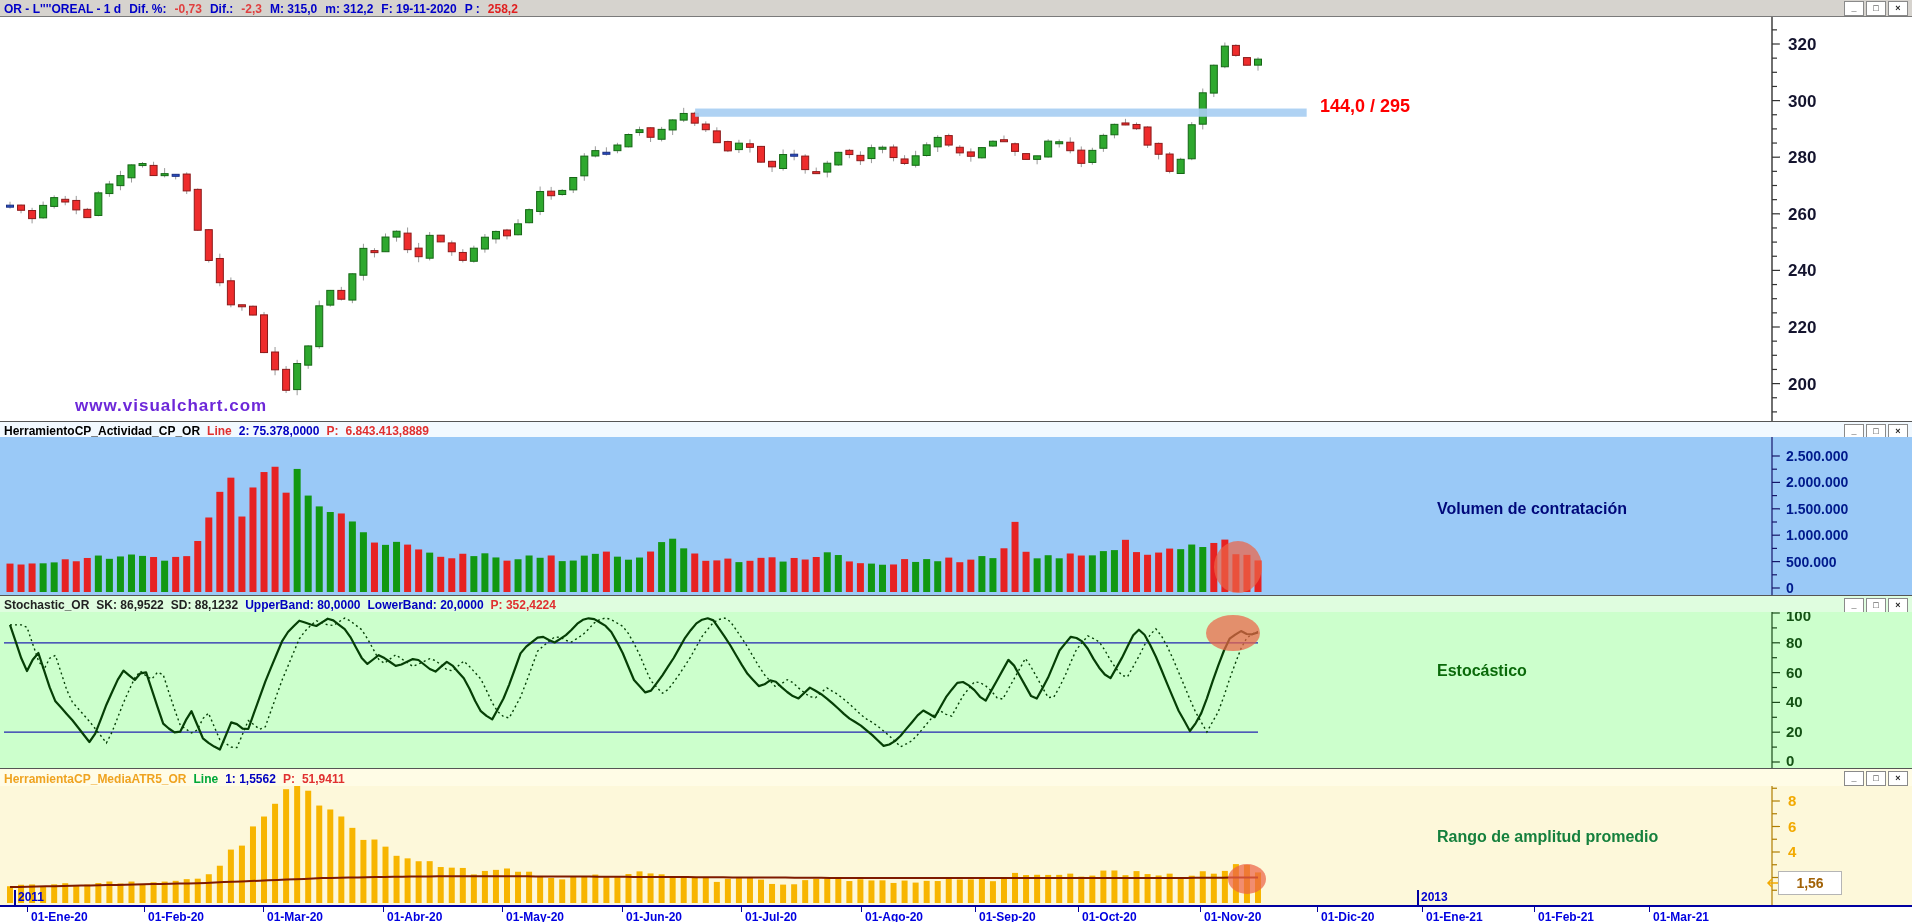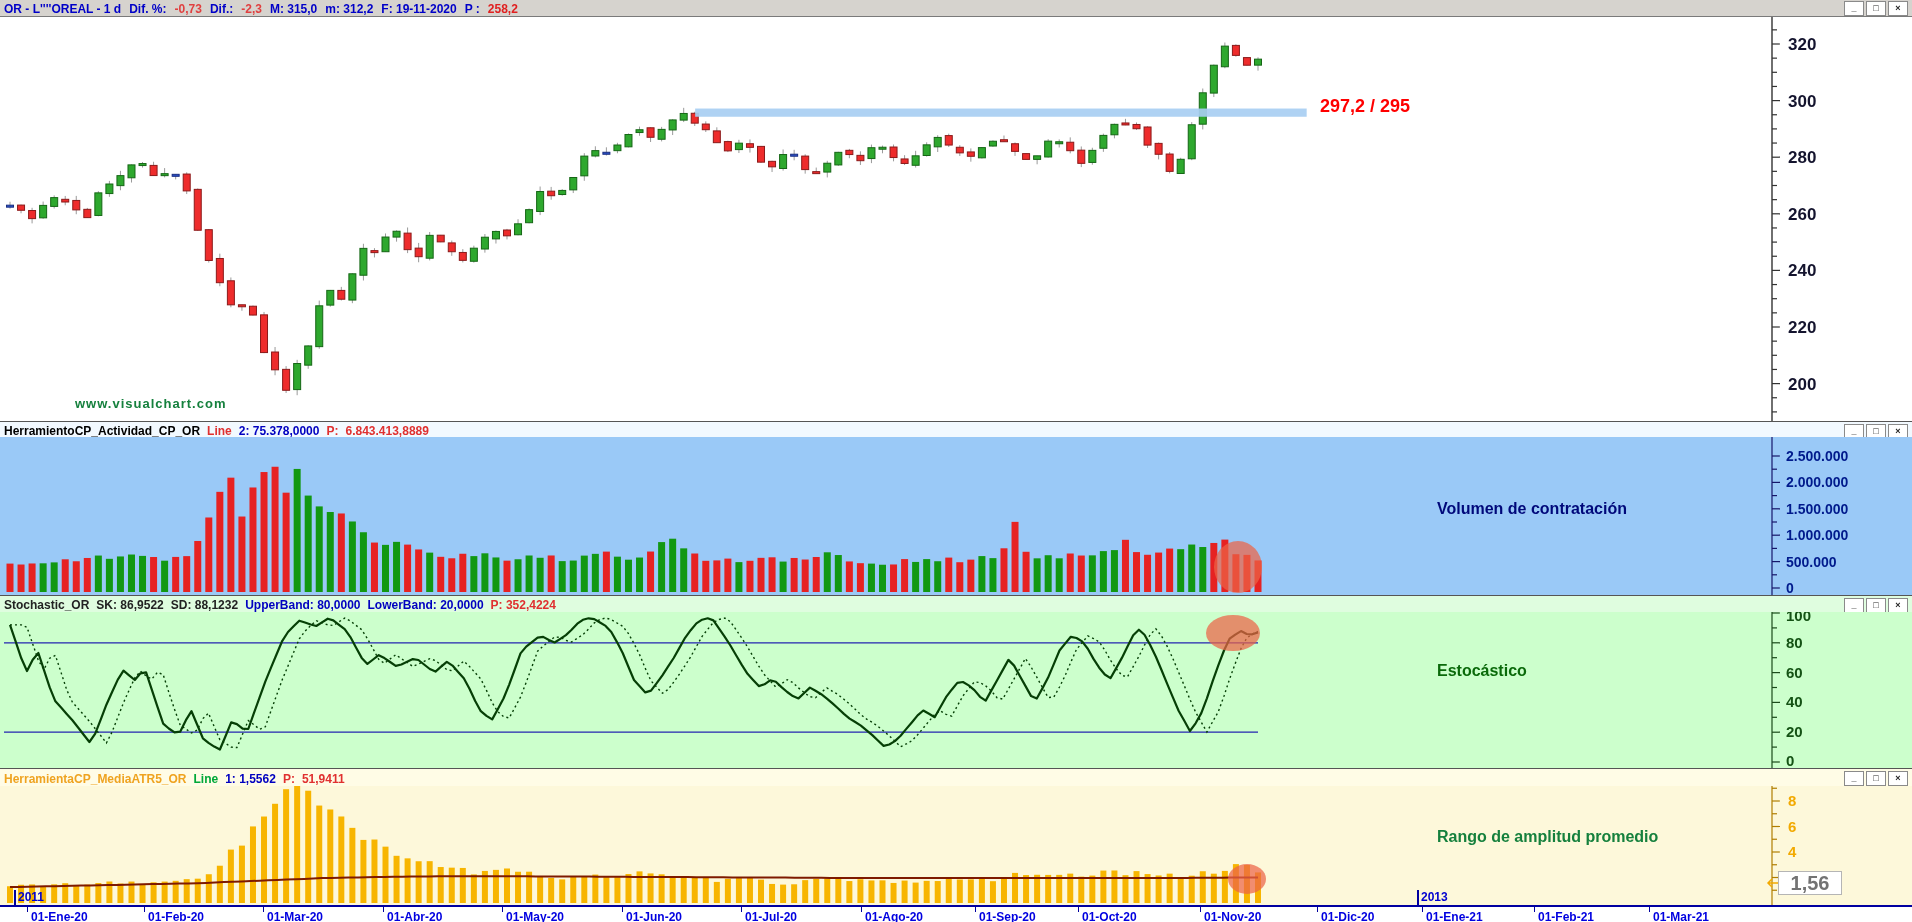--- a/index.html
+++ b/index.html
@@ -24,23 +24,23 @@
   #atr-header{left:0;top:768px;width:1912px;height:18px;background:#FFFCE6;border-top:1px solid #555;
               display:flex;align-items:center;padding-left:4px;box-sizing:border-box;}
   #atr-panel{left:0;top:786px;width:1912px;height:119px;background:#FDF8DA;}
   #timeline{left:0;top:905px;width:1912px;height:17px;background:#fff;border-top:2px solid #0000A0;box-sizing:border-box;}
   .hseg{font-size:12px;font-weight:600;margin-right:7px;white-space:nowrap;}
   .panel-label{font-size:16px;font-weight:700;white-space:nowrap;}
   #vol-label{left:1437px;top:500px;color:#00087A;}
   #stoch-label{left:1437px;top:662px;color:#0A6A0A;}
   #atr-label{left:1437px;top:828px;color:#15803d;}
   #resistance-label{left:1320px;top:96px;color:#FF0000;font-size:18px;font-weight:700;white-space:nowrap;}
-  #watermark{left:75px;top:396px;color:#15803d;font-size:13px;font-weight:700;letter-spacing:1px;}
+  #watermark{left:75px;top:396px;color:#6d28d9;font-size:17px;font-weight:700;letter-spacing:1px;}
   #atr-value-box{left:1778px;top:871px;width:62px;height:22px;background:#fff;border:1px solid #b5b5b5;
-                 color:#737373;font-size:20px;font-weight:700;display:flex;align-items:center;justify-content:center;}
+                 color:#a16207;font-size:14px;font-weight:700;display:flex;align-items:center;justify-content:center;}
   .year-label{font-size:12px;font-weight:700;color:#0000D0;}
   #year-2020{left:18px;top:890px;}
   #year-2021{left:1421px;top:890px;}
   .year-line{width:2px;background:#0000A0;}
   .month-label{position:absolute;top:3px;font-size:12px;font-weight:700;color:#0000E0;white-space:nowrap;}
   .month-tick{position:absolute;top:0;width:1px;height:5px;background:#0000A0;}
   svg{position:absolute;left:0;top:0;}
 </style>
 </head>
 <body>
@@ -324,21 +324,21 @@
           <text x="1788" y="89.6" fill="#14142E" font-size="17" font-weight="bold">300</text>
           <line x1="1772" y1="69.45" x2="1777" y2="69.45" stroke="#333333" stroke-width="1.2"></line>
           <line x1="1772" y1="55.3" x2="1777" y2="55.3" stroke="#333333" stroke-width="1.2"></line>
           <line x1="1772" y1="41.15" x2="1777" y2="41.15" stroke="#333333" stroke-width="1.2"></line>
           <line x1="1772" y1="27" x2="1780" y2="27" stroke="#333333" stroke-width="1.2"></line>
           <text x="1788" y="33" fill="#14142E" font-size="17" font-weight="bold">320</text>
           <line x1="1772" y1="12.85" x2="1777" y2="12.85" stroke="#333333" stroke-width="1.2"></line>
         </g>
       </svg>
   </div>
-  <div class="abs" id="resistance-label">297,2 / 295</div>
+  <div class="abs" id="resistance-label">144,0 / 295</div>
   <div class="abs" id="watermark">www.visualchart.com</div>
 
   <div class="abs" id="vol-header">
     <span id="vol-segs"><span class="hseg" style="color: #000000;">HerramientoCP_Actividad_CP_OR</span><span class="hseg" style="color: rgb(224, 48, 48);">Line</span><span class="hseg" style="color: rgb(0, 0, 192);">2: 75.378,0000</span><span class="hseg" style="color: rgb(224, 48, 48);">P:</span><span class="hseg" style="color: rgb(224, 48, 48);">6.843.413,8889</span></span>
     <span class="wc-wrap" style="top:2px">
       <span class="wc">_</span>
       <span class="wc">□</span>
       <span class="wc">×</span>
     </span>
   </div>

